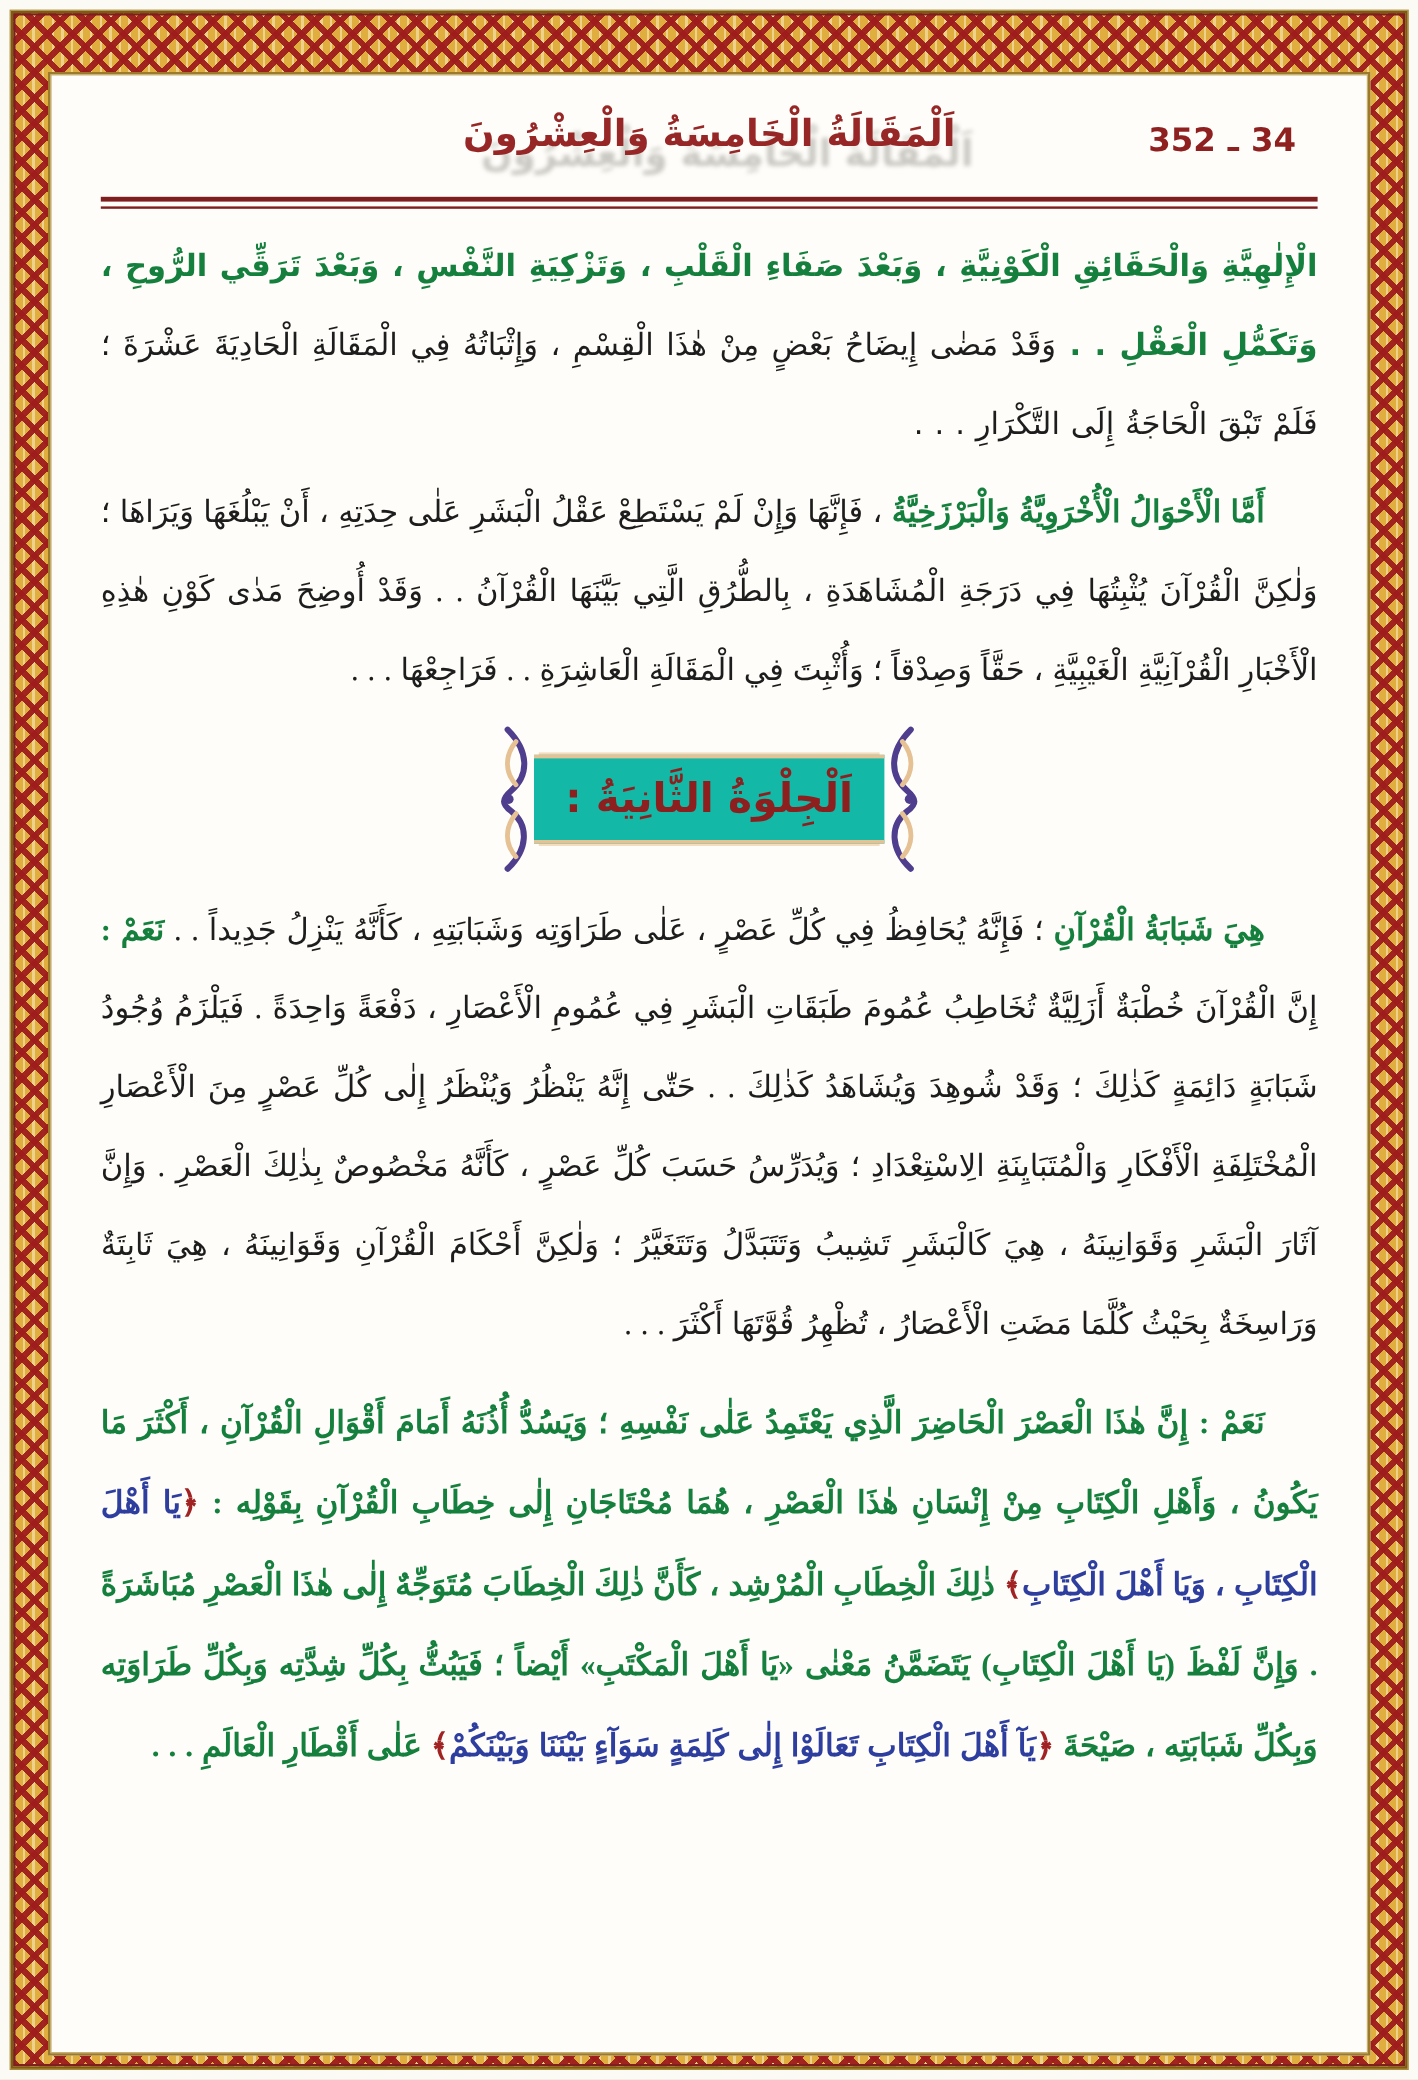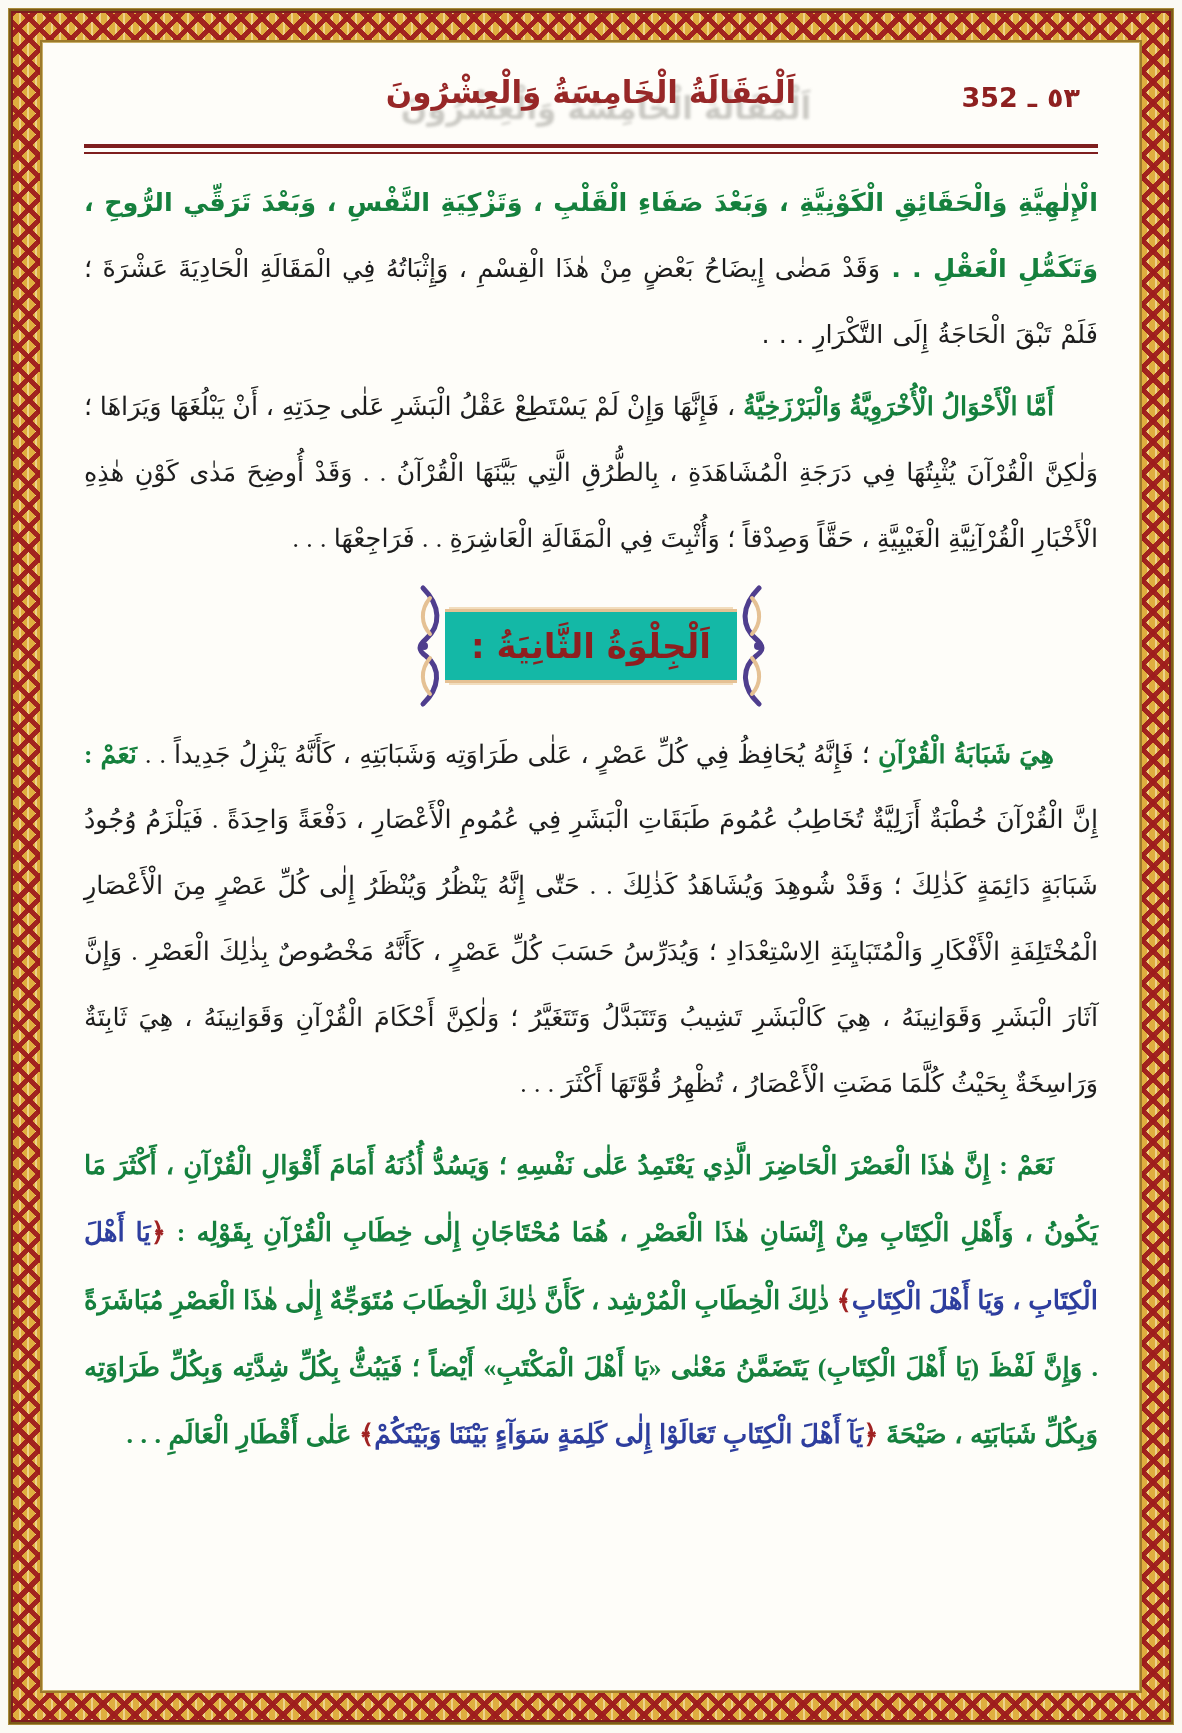--- a/index.html
+++ b/index.html
@@ -28,20 +28,21 @@
   }
   .sheet{
     position:relative;
     width:100%;height:100%;
     box-sizing:border-box;
     background:#fefdf9;
     border:2px solid #9c7a2c;
     box-shadow: inset 0 0 0 1px #c9b06a;
     padding:14px 42px 18px 42px;
     overflow:hidden;
+    margin-top:20px;
   }
   
   .hdr{position:relative;height:86px;}
   .page-numbers{
     position:absolute;top:26px;right:18px;
     display:flex;direction:ltr;align-items:center;gap:10px;
     color:#8e2020;font-weight:bold;font-size:27px;
   }
   .title-wrap{position:absolute;top:18px;right:0;left:0;text-align:center;}
   .title-ghost{
@@ -101,21 +102,21 @@
     <div class="sheet">
 
       <div class="hdr">
         <div class="title-wrap">
           <span class="title-ghost">اَلْمَقَالَةُ الْخَامِسَةُ وَالْعِشْرُونَ</span>
           <span class="title-main">اَلْمَقَالَةُ الْخَامِسَةُ وَالْعِشْرُونَ</span>
         </div>
         <div class="page-numbers">
           <span>352</span>
           <span>ـ</span>
-          <span>٥٣</span>
+          <span>34</span>
         </div>
       </div>
 
       <div class="double-rule">
           <i></i>
           <i></i>
         </div>
 
       <div class="content" id="content">
           <p class="para"><span class="seg red">الْإِلٰهِيَّةِ وَالْحَقَائِقِ الْكَوْنِيَّةِ ، وَبَعْدَ صَفَاءِ الْقَلْبِ ، وَتَزْكِيَةِ النَّفْسِ ، وَبَعْدَ تَرَقِّي الرُّوحِ ، وَتَكَمُّلِ الْعَقْلِ . . </span><span class="seg black">وَقَدْ مَضٰى إِيضَاحُ بَعْضٍ مِنْ هٰذَا الْقِسْمِ ، وَإِثْبَاتُهُ فِي الْمَقَالَةِ الْحَادِيَةَ عَشْرَةَ ؛ فَلَمْ تَبْقَ الْحَاجَةُ إِلَى التَّكْرَارِ . . .</span></p>

